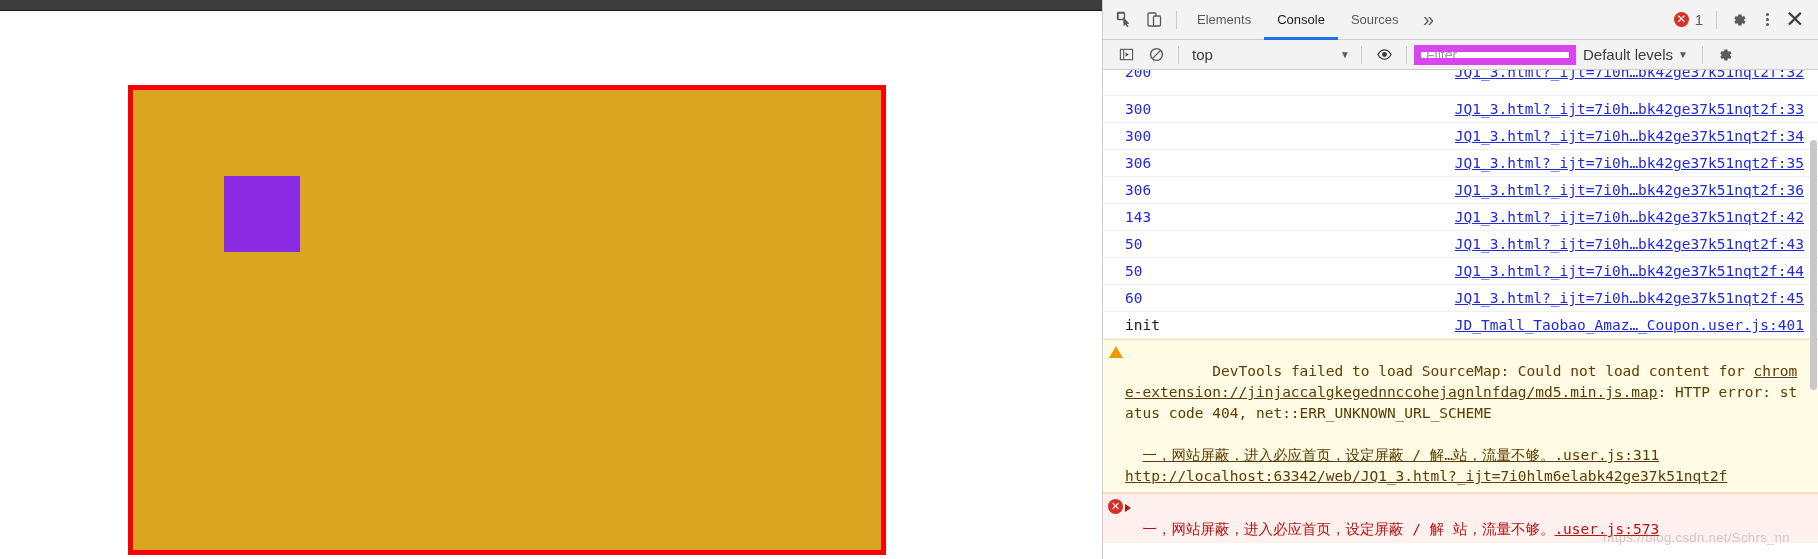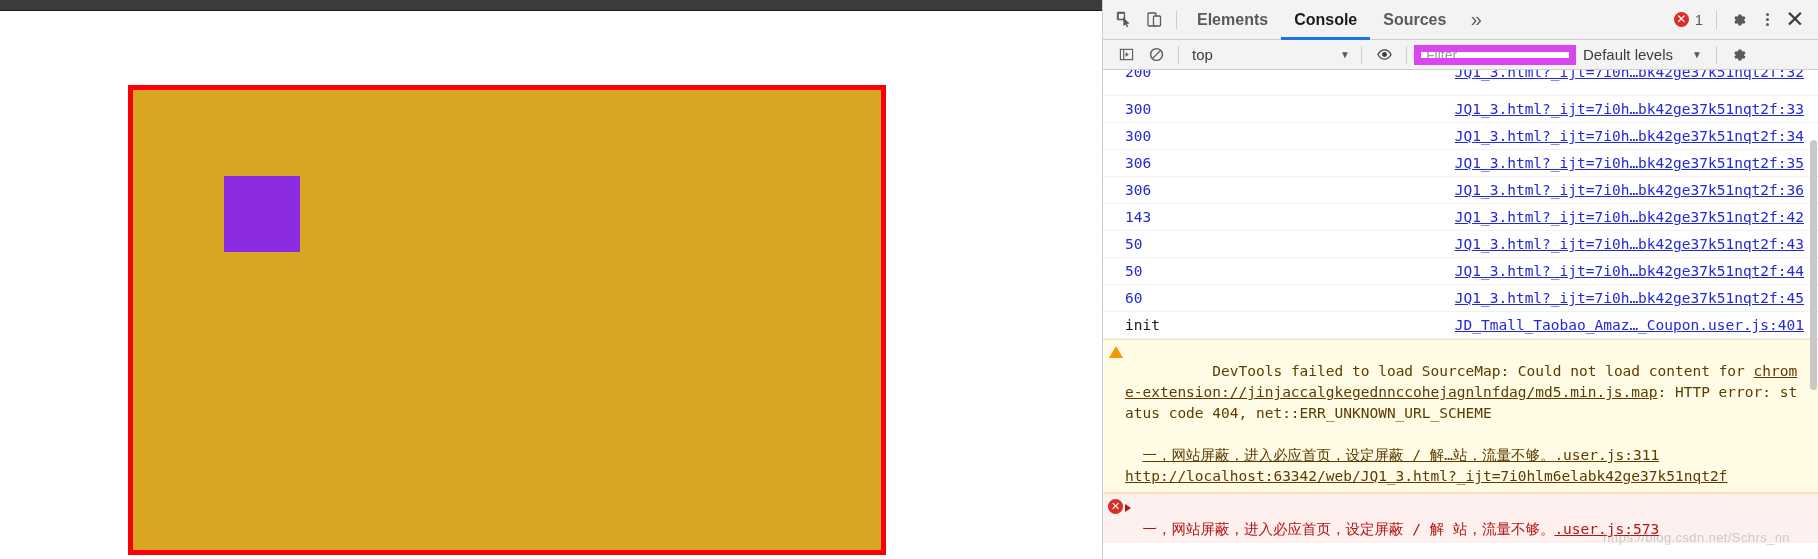--- a/index.html
+++ b/index.html
@@ -62,26 +62,25 @@
     width: 30px; height: 28px;
     display: flex; align-items: center; justify-content: center;
     color: #5a5a5a;
     cursor: pointer;
   }
   .vsep { width: 1px; height: 18px; background: #cdcdcd; margin: 0 7px; }
   .dt-tab {
     height: 39px;
     display: flex; align-items: center;
     padding: 0 13px;
-    font-size: 16px;
+    font-size: 13px;
     color: #5a5a5a;
     cursor: pointer;
     position: relative;
     white-space: nowrap;
-    font-weight: bold;
   }
   .dt-tab.active { color: #1a1a1a; }
   .dt-tab.active::after {
     content: ""; position: absolute;
     left: 0; right: 0; bottom: -1px; height: 3px;
     background: #1a73e8;
   }
   .dt-more {
     display: flex; align-items: center; justify-content: center;
     width: 34px; height: 28px; font-size: 20px; color: #5a5a5a;
@@ -131,21 +130,21 @@
   .ctx-select .caret { margin-left: auto; font-size: 10px; color: #5a5a5a; }
   .filter-input {
     width: 162px; height: 20px;
     border: 7px solid #d946ef; background: #fff;
     font-size: 14px; color: #3c3c3c;
     padding: 0 5px; outline: none;
     font-family: "Liberation Sans", sans-serif;
   }
   .filter-input::placeholder { color: #9a9a9a; }
   .levels {
-    display: flex; align-items: center; gap: 19px;
+    display: flex; align-items: center; gap: 5px;
     font-size: 15px; color: #3c3c3c;
     padding: 0 7px; cursor: pointer; white-space: nowrap;
   }
   .levels .caret { font-size: 10px; color: #5a5a5a; }
 
   
   .dt-console {
     position: relative;
     flex: 1;
     overflow: hidden;

